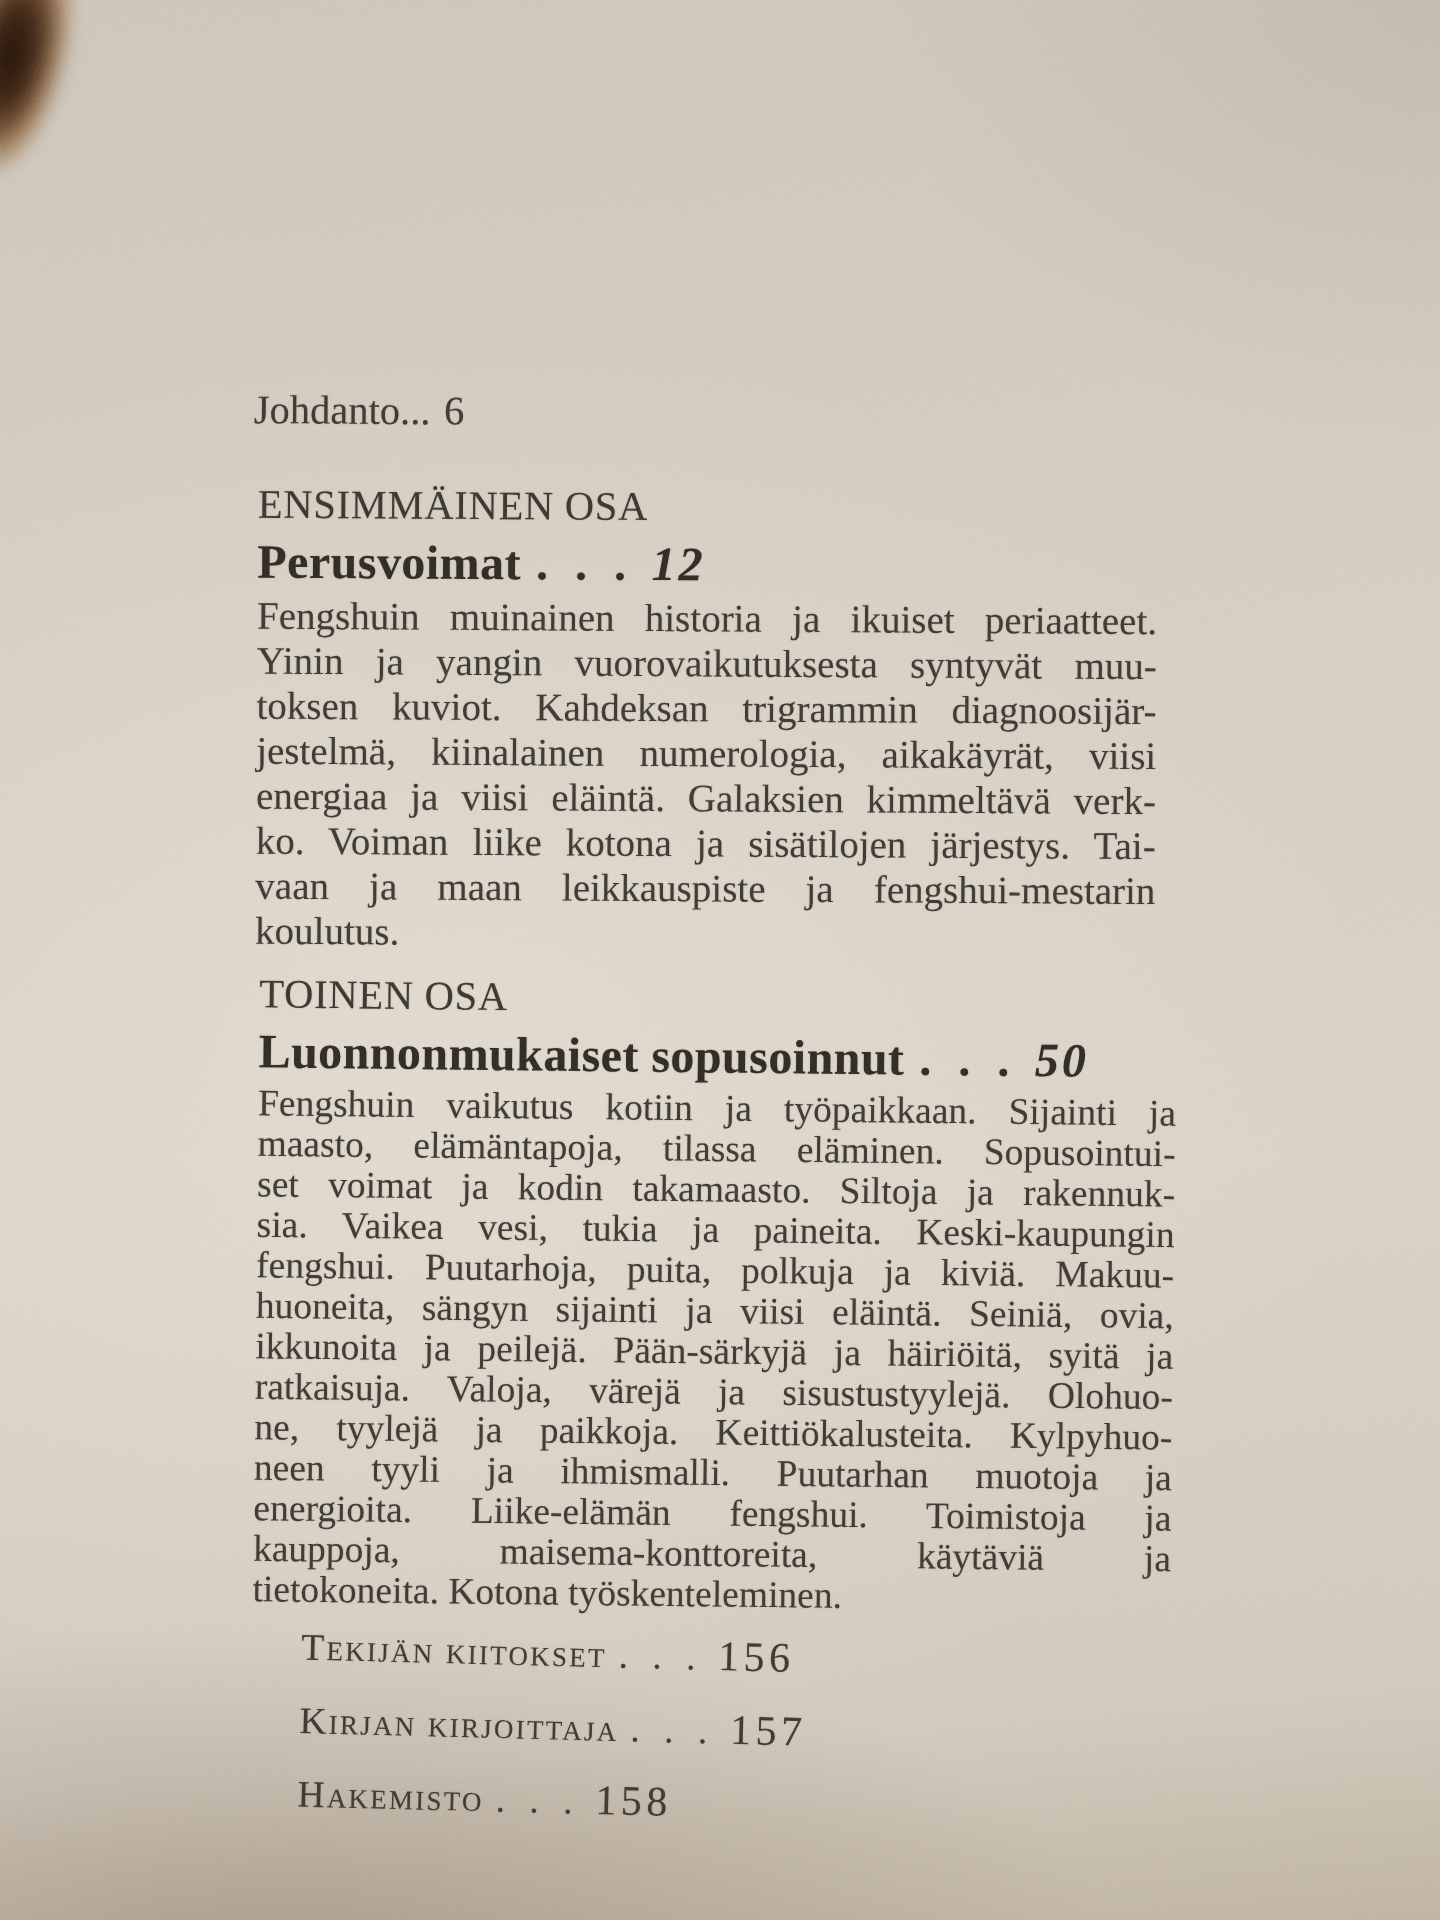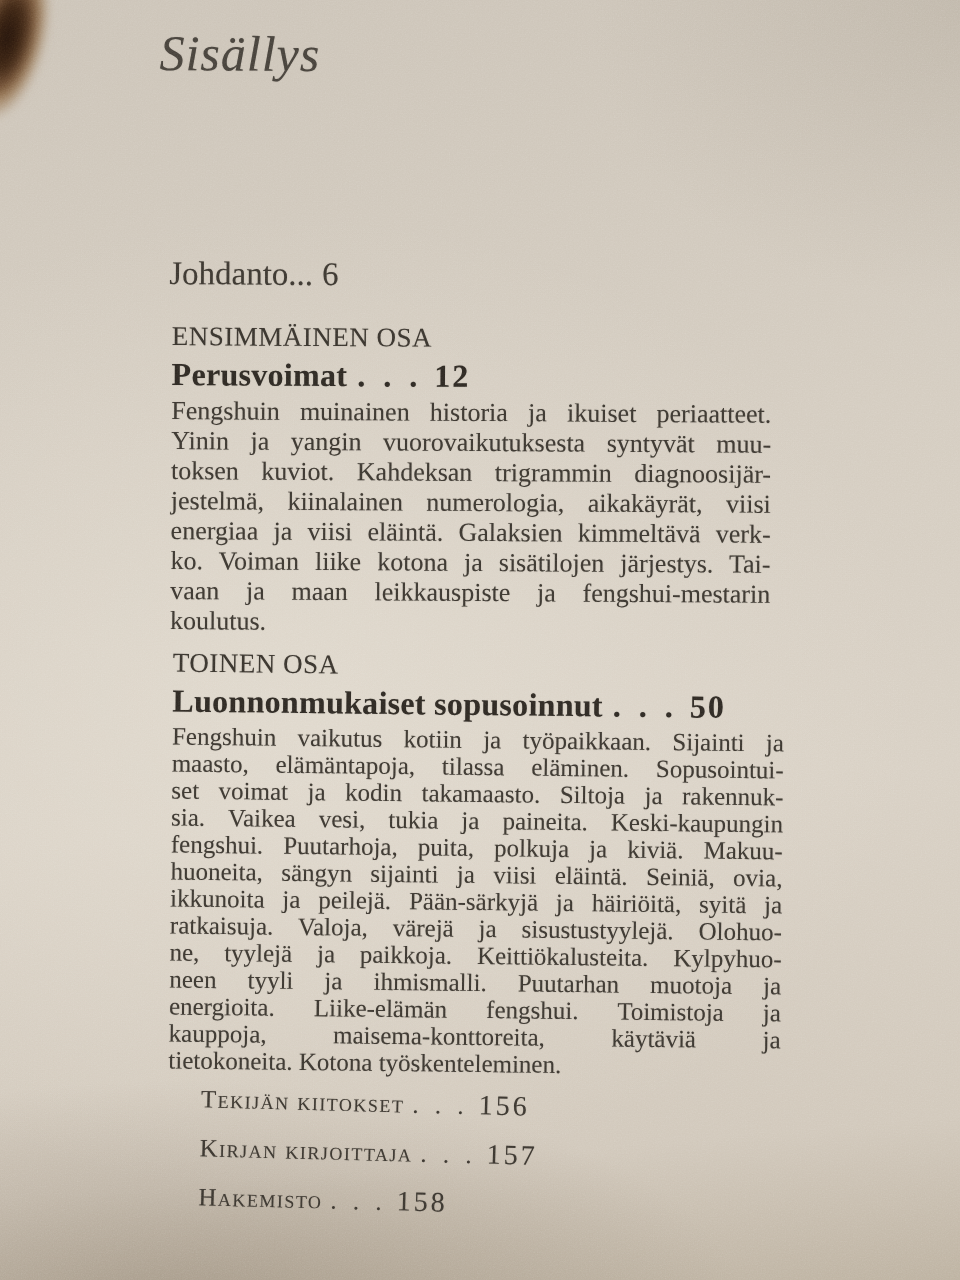--- a/index.html
+++ b/index.html
@@ -43,36 +43,36 @@
     text-shadow: 0 0 1px rgba(59,54,47,0.35);
   }
   .title {
     position: absolute; left: 156px; top: 26px;
     margin: 0;
     font-size: 50px; font-weight: 500; font-style: italic;
     color: #46413a; letter-spacing: 1px;
   }
   .intro-entry {
     position: absolute; left: 167px; top: 258px;
-    font-size: 33px; line-height: 34px; text-align: right;
+    font-size: 27px; line-height: 34px; text-align: right;
   }
   .dots-sm { margin-right: 9px; }
   .toc-section { position: absolute; }
   .sec1 { left: 170px; top: 320px; width: 600px; }
   .sec2 { left: 172px; top: 648px; width: 612px; transform: rotate(0.3deg); }
   .kicker {
     font-size: 27px; line-height: 36px;
     letter-spacing: 0.5px; color: #38332c;
   }
   .sec-heading {
     margin: 0; font-size: 32px; line-height: 40px;
     font-weight: bold; color: #2d2822; letter-spacing: 0.3px;
   }
   .hdots { margin: 0 12px 0 10px; letter-spacing: 5px; }
-  .hpage { letter-spacing: 2px; }
+  .hpage { letter-spacing: 2px; font-style: italic; }
   .summary {
     margin: 2px 0 0 0;
     font-size: 26px; line-height: 30px;
     white-space: pre-line;
     text-align: justify;
     text-align-last: justify;
     hyphens: none;
   }
   .summary-last {
     margin: 0;
@@ -95,21 +95,20 @@
   .bm-dots { margin: 0 10px 0 8px; letter-spacing: 5px; }
   .bm-page { font-size: 28px; letter-spacing: 3px; }
 </style>
 </head>
 <body>
 
 <div class="photo">
 
   <div class="page-content">
 
-    <h1 class="title">Sisällys</h1>
 
     <div class="intro-entry"><span>Johdanto</span><span class="dots-sm">...</span><span>6</span></div>
 
     <section class="toc-section sec1">
       <div class="kicker">ENSIMMÄINEN OSA</div>
       <h2 class="sec-heading"><span>Perusvoimat</span><span class="hdots">. . .</span><span class="hpage">12</span></h2>
       <p class="summary">Fengshuin muinainen historia ja ikuiset periaatteet.
 Yinin ja yangin vuorovaikutuksesta syntyvät muu-
 toksen kuviot. Kahdeksan trigrammin diagnoosijär-
 jestelmä, kiinalainen numerologia, aikakäyrät, viisi

